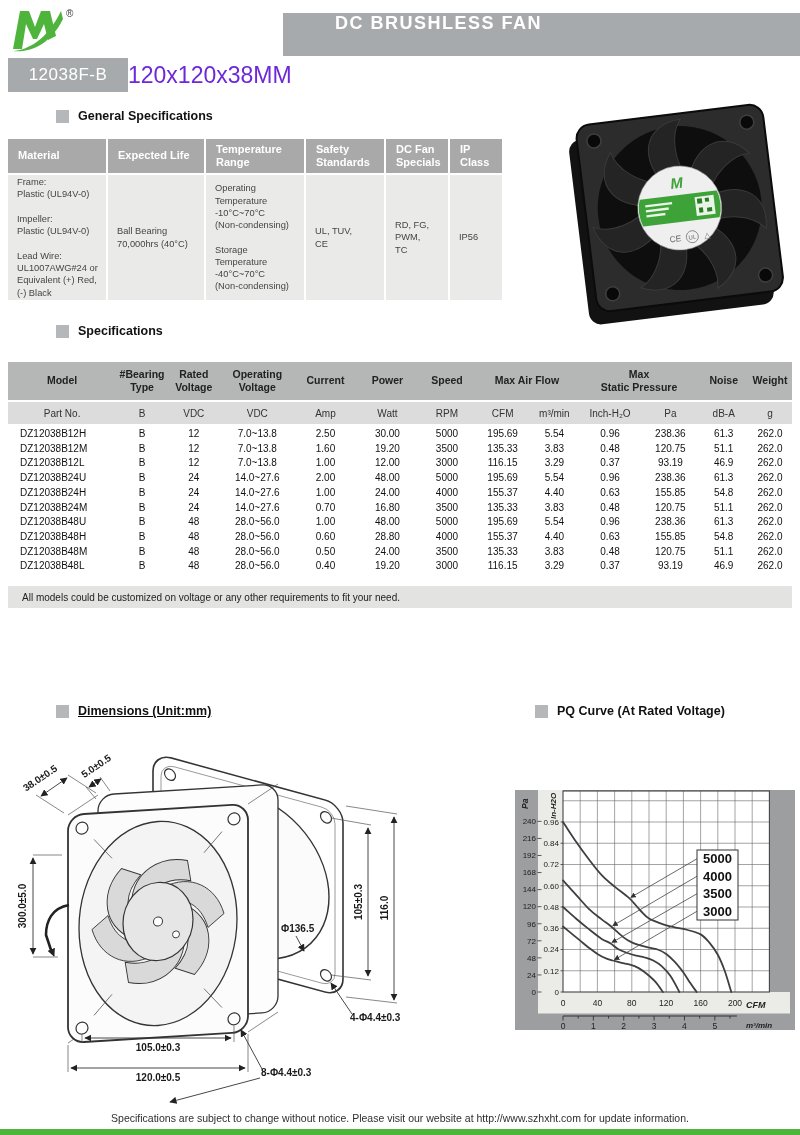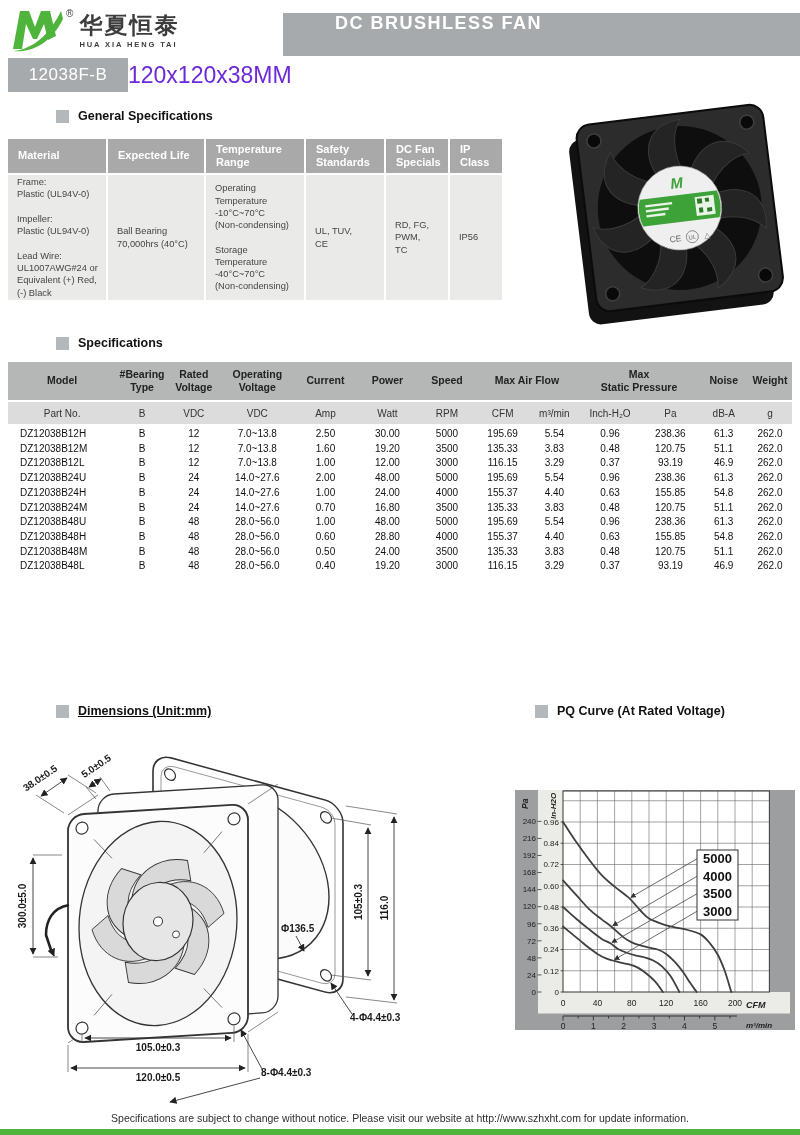--- a/index.html
+++ b/index.html
@@ -59,24 +59,20 @@
 <body>
 
 <div class="page">
 
   <div class="abs" style="left:10px;top:6px;display:flex;">
     <svg width="56" height="46" viewBox="0 0 56 46">
       <polygon points="3,43 10,5 19,5 25,21 31,5 40,5 46,30 38,34 34,18 27,33 23,33 16,18 12,43" fill="#4eb43c"></polygon>
       <path d="M3,45 C18,44 37,34 51,5 L53,13 C40,39 20,47 3,45 Z" fill="#4eb43c"></path>
     </svg>
     <div style="font-size:10px;color:#3c3c3c;margin:2px 2px 0 0;">®</div>
-    <div style="margin-left:4px;margin-top:8px;">
-      <div class="brand-cn">华夏恒泰</div>
-      <div class="brand-en">HUA XIA HENG TAI</div>
-    </div>
   </div>
   <div class="abs banner">
     <span>DC BRUSHLESS FAN</span>
   </div>
   <div class="abs model-box">12038F-B</div>
   <div class="abs size-title">120x120x38MM</div>
 
   <div class="abs sec" style="left:8px;top:109px;">
     <div class="bullet"></div>
     <div class="t">General Specifications</div>
@@ -159,21 +155,21 @@
       <circle cx="9" cy="28" r="6" fill="none" stroke="#777" stroke-width="0.8"></circle>
       <text x="9" y="30.5" text-anchor="middle" font-size="6" fill="#666">UL</text>
       <text x="21" y="31" font-size="8" fill="#777">△</text>
       <circle cx="-77" cy="-79" r="7" fill="#090909" stroke="#3f3f3f" stroke-width="1.5"></circle>
       <circle cx="77" cy="-79" r="7" fill="#090909" stroke="#3f3f3f" stroke-width="1.5"></circle>
       <circle cx="-77" cy="75" r="7" fill="#090909" stroke="#3f3f3f" stroke-width="1.5"></circle>
       <circle cx="77" cy="75" r="7" fill="#090909" stroke="#3f3f3f" stroke-width="1.5"></circle>
     </g>
   </svg>
 
-  <div class="abs sec" style="left:8px;top:336px;">
+  <div class="abs sec" style="left:8px;top:324px;">
     <div class="bullet"></div>
     <div class="t">Specifications</div>
   </div>
 
   <table id="spec-table">
       <colgroup>
         <col style="width: 13.8%;">
         <col style="width: 6.6%;">
         <col style="width: 6.6%;">
         <col style="width: 9.6%;">
@@ -367,20 +363,21 @@
           <td>3000</td>
           <td>116.15</td>
           <td>3.29</td>
           <td>0.37</td>
           <td>93.19</td>
           <td>46.9</td>
           <td>262.0</td>
         </tr>
       </tbody>
     </table>
+  <div class="abs note-bar">All models could be customized on voltage or any other requirements to fit your need.</div>
 
   <div class="abs sec" style="left:8px;top:704px;text-decoration:underline;">
     <div class="bullet"></div>
     <div class="t">Dimensions (Unit:mm)</div>
   </div>
   <div class="abs sec" style="left:487px;top:704px;">
     <div class="bullet"></div>
     <div class="t">PQ Curve (At Rated Voltage)</div>
   </div>
 

